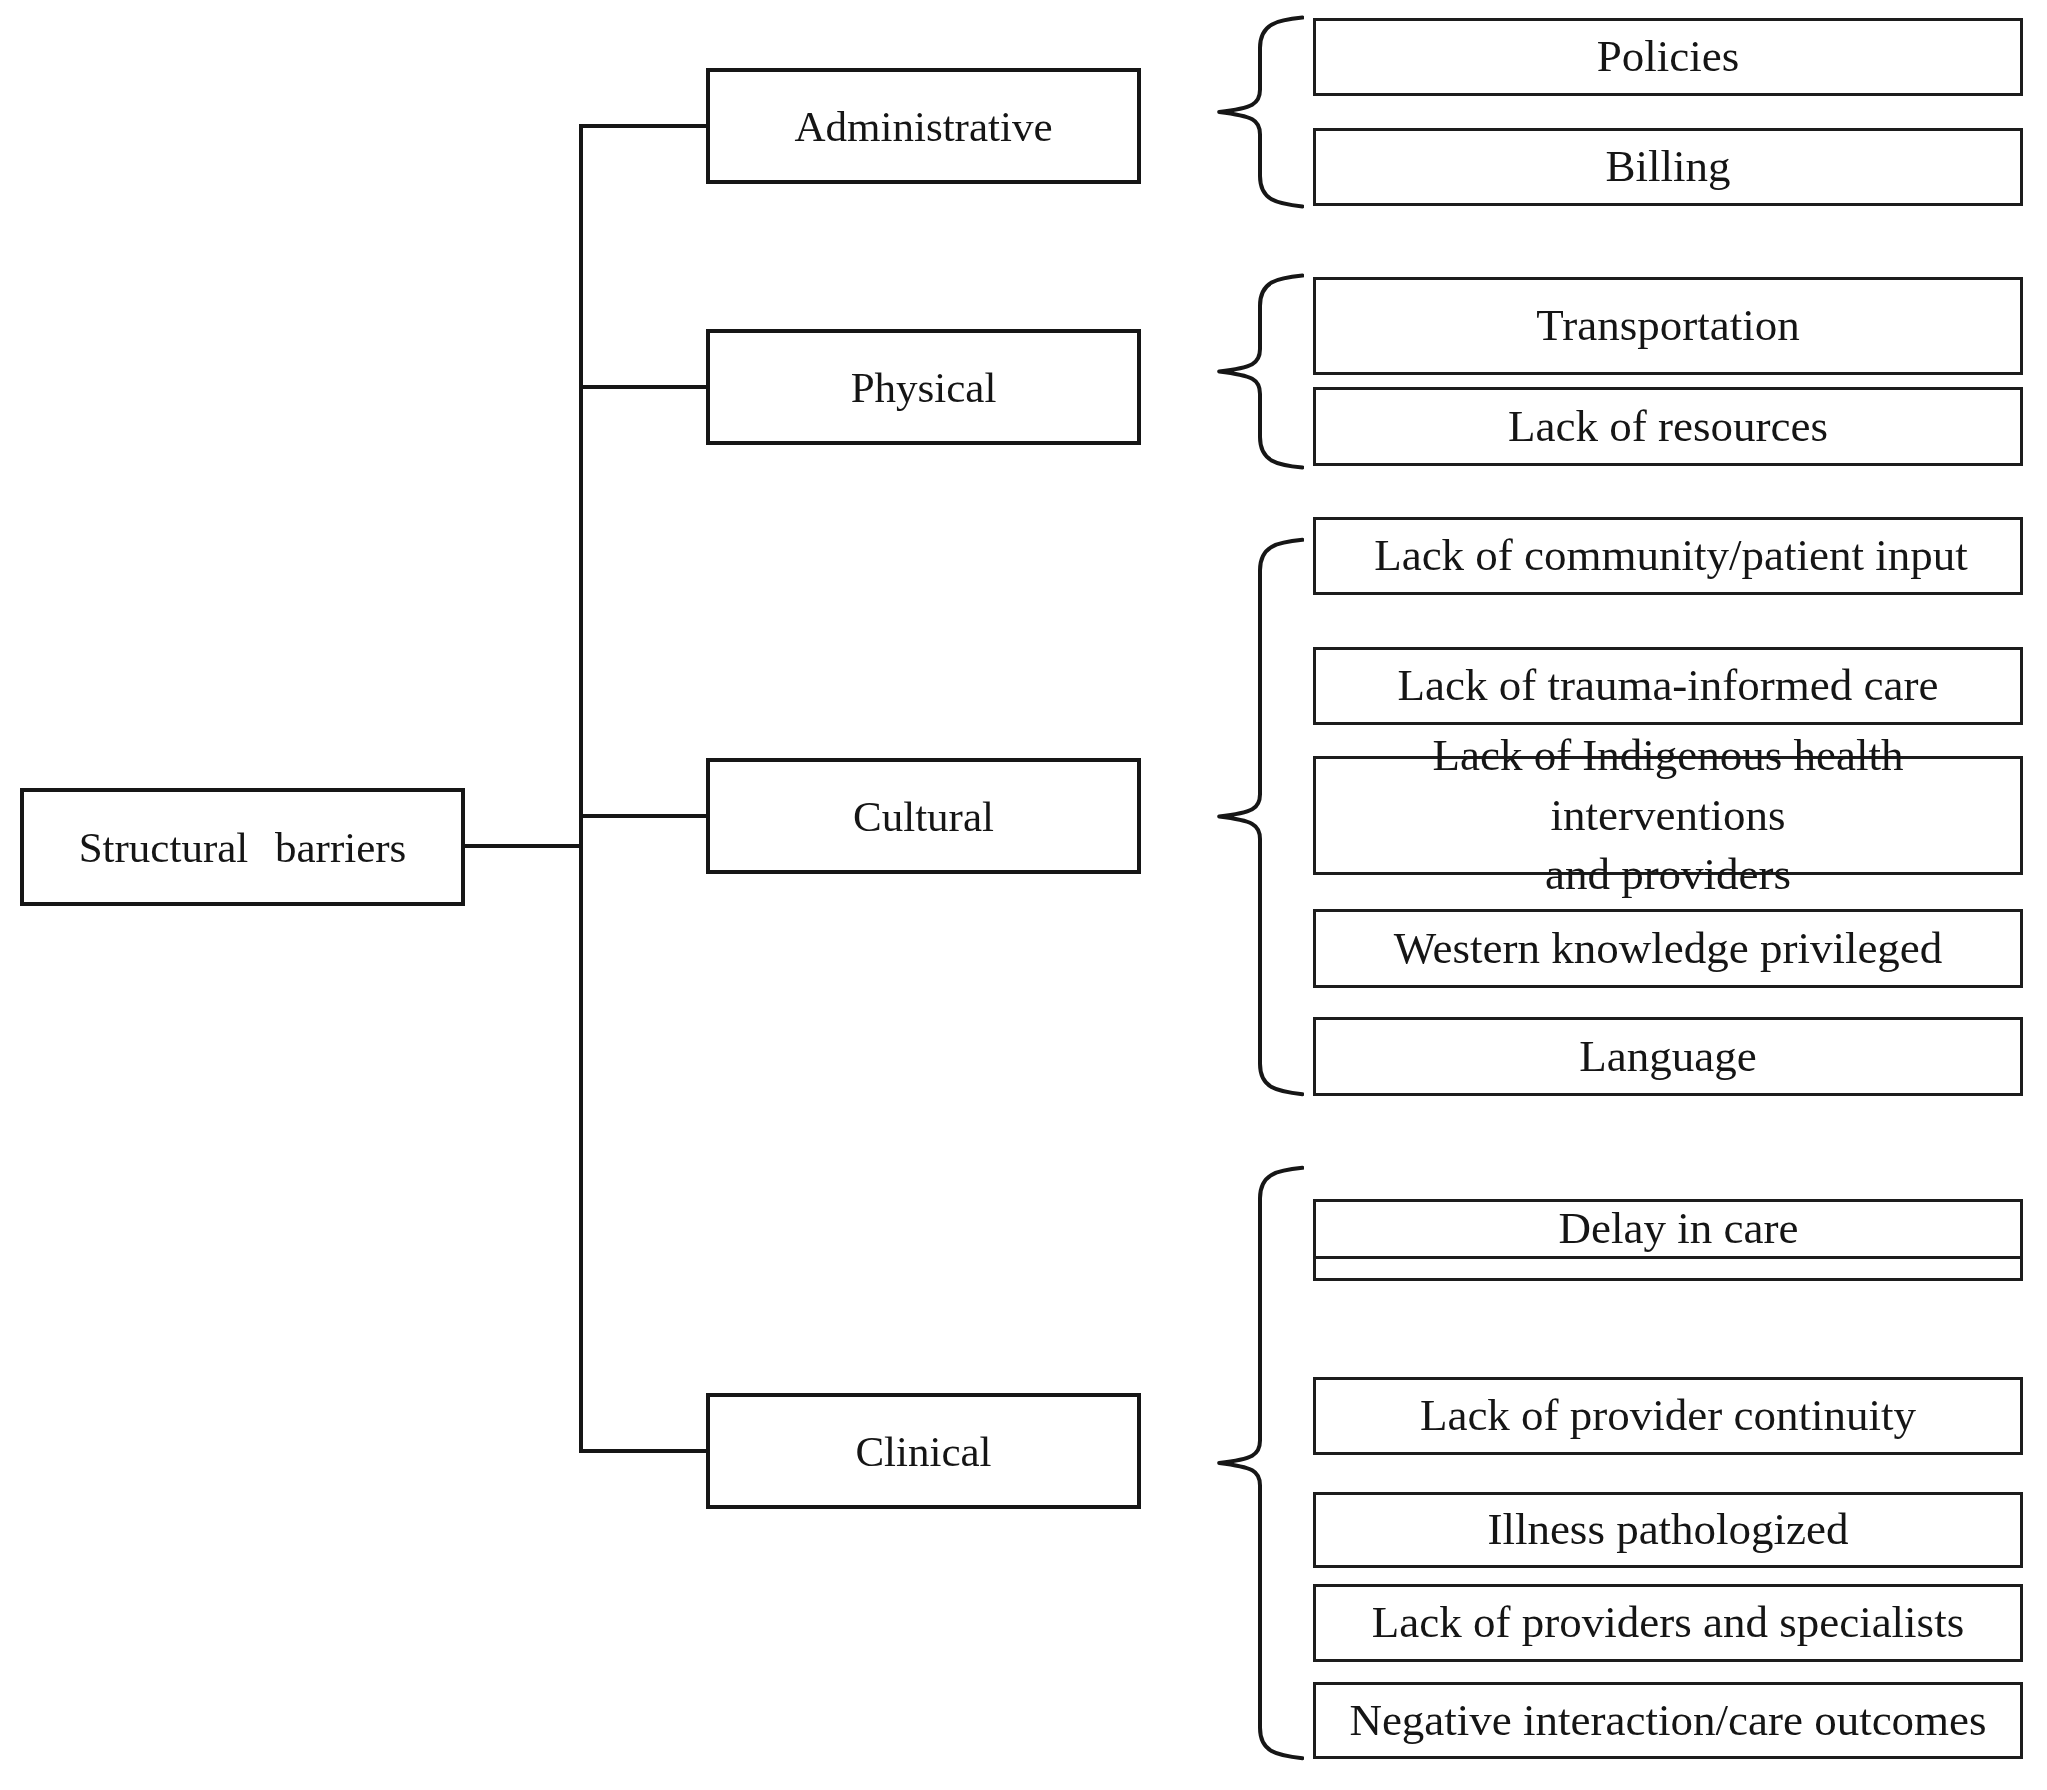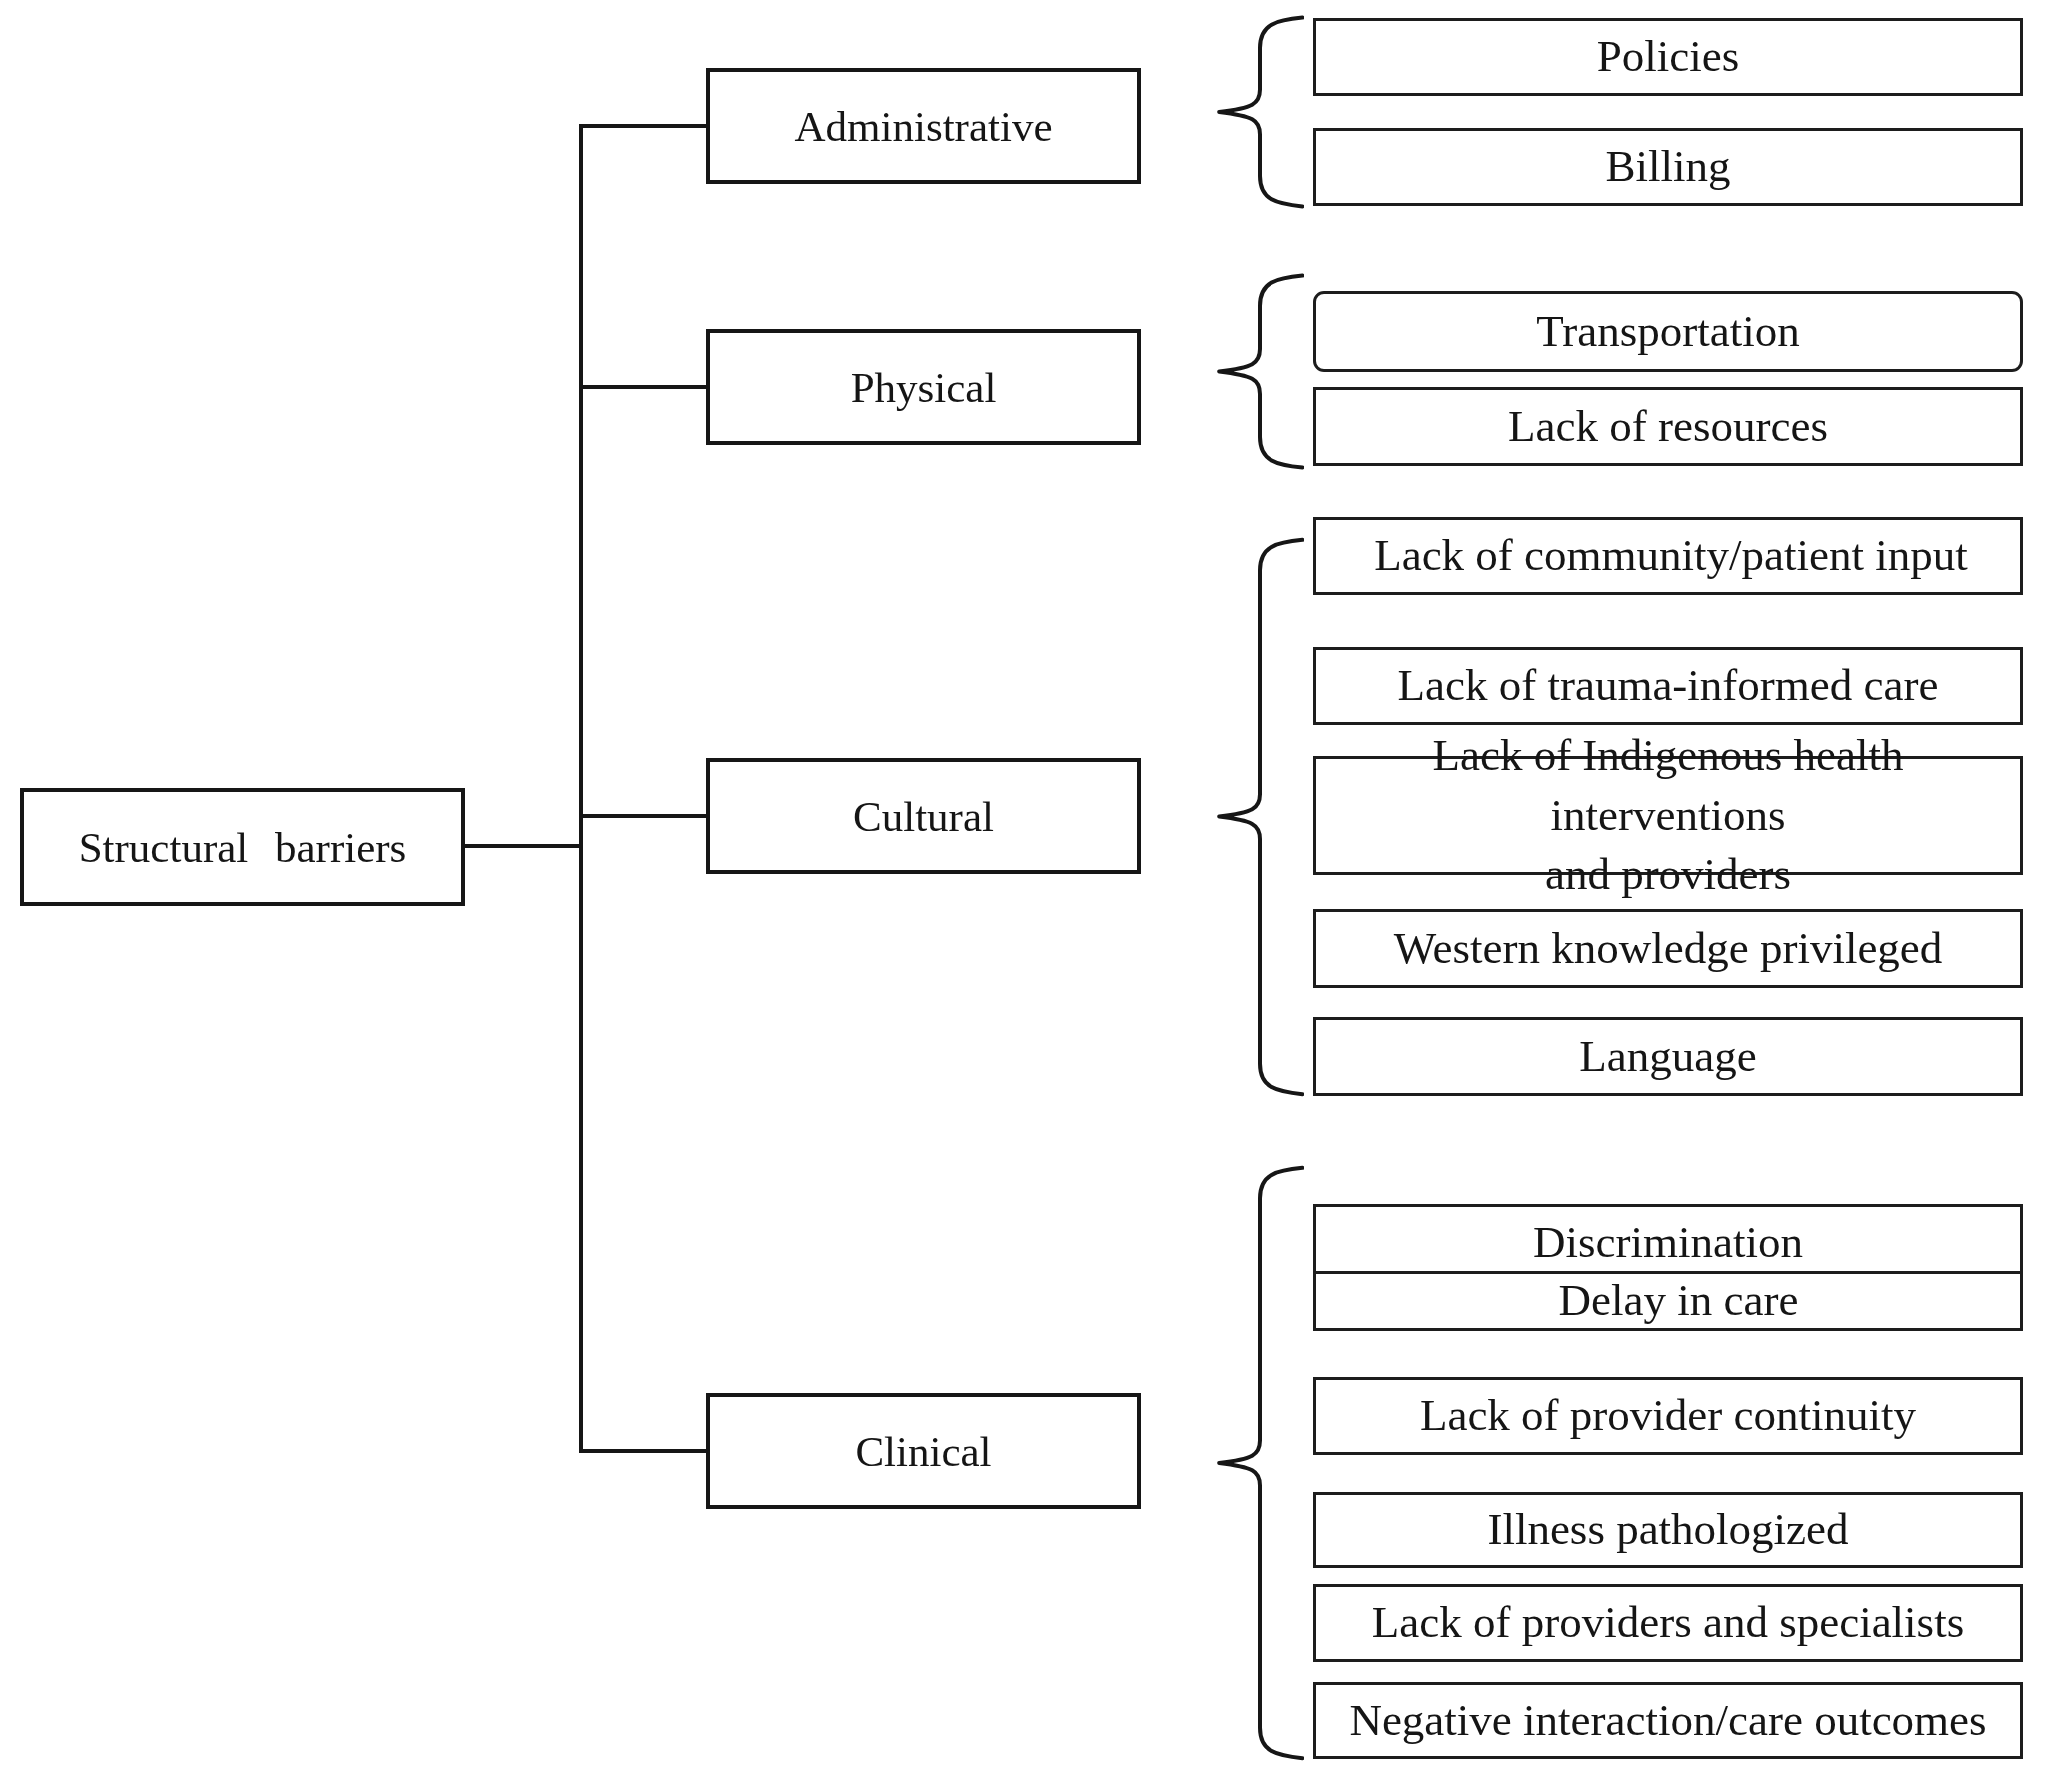--- a/index.html
+++ b/index.html
@@ -83,21 +83,21 @@
     <path d="M 108 4 C 76 7, 55 12, 55 42 L 55 345 C 55 363, 46 368, 4 373 C 46 378, 55 383, 55 401 L 55 704 C 55 734, 76 739, 108 742"></path>
   </svg>
 
   <div class="box leaf-box" style="top:17.6px;height:78px;">
     <span class="lbl">Policies</span>
   </div>
   <div class="box leaf-box" style="top:128px;height:78px;">
     <span class="lbl">Billing</span>
   </div>
 
-  <div class="box leaf-box" style="top:291px;height:81px;border-radius:11px;">
+  <div class="box leaf-box" style="top:277px;height:98px;">
     <span class="lbl">Transportation</span>
   </div>
   <div class="box leaf-box" style="top:387px;height:79px;">
     <span class="lbl">Lack of resources</span>
   </div>
 
   <div class="box leaf-box" style="top:517px;height:78px;padding-left:6px;">
     <span class="lbl">Lack of community/patient input</span>
   </div>
   <div class="box leaf-box" style="top:647px;height:78px;">
@@ -110,21 +110,21 @@
   <div class="box leaf-box" style="top:909px;height:79px;">
     <span class="lbl">Western knowledge privileged</span>
   </div>
   <div class="box leaf-box" style="top:1017px;height:79px;">
     <span class="lbl">Language</span>
   </div>
 
   <div class="box leaf-box" style="top:1204px;height:77px;">
     <span class="lbl">Discrimination</span>
   </div>
-  <div class="box leaf-box" style="top:1271px;height:60px;padding-left:21px;">
+  <div class="box leaf-box" style="top:1199px;height:60px;padding-left:21px;">
     <span class="lbl">Delay in care</span>
   </div>
   <div class="box leaf-box" style="top:1377px;height:78px;">
     <span class="lbl">Lack of provider continuity</span>
   </div>
   <div class="box leaf-box" style="top:1480px;height:76px;margin-top:12px;">
     <span class="lbl">Illness pathologized</span>
   </div>
   <div class="box leaf-box" style="top:1584px;height:78px;">
     <span class="lbl">Lack of providers and specialists</span>

